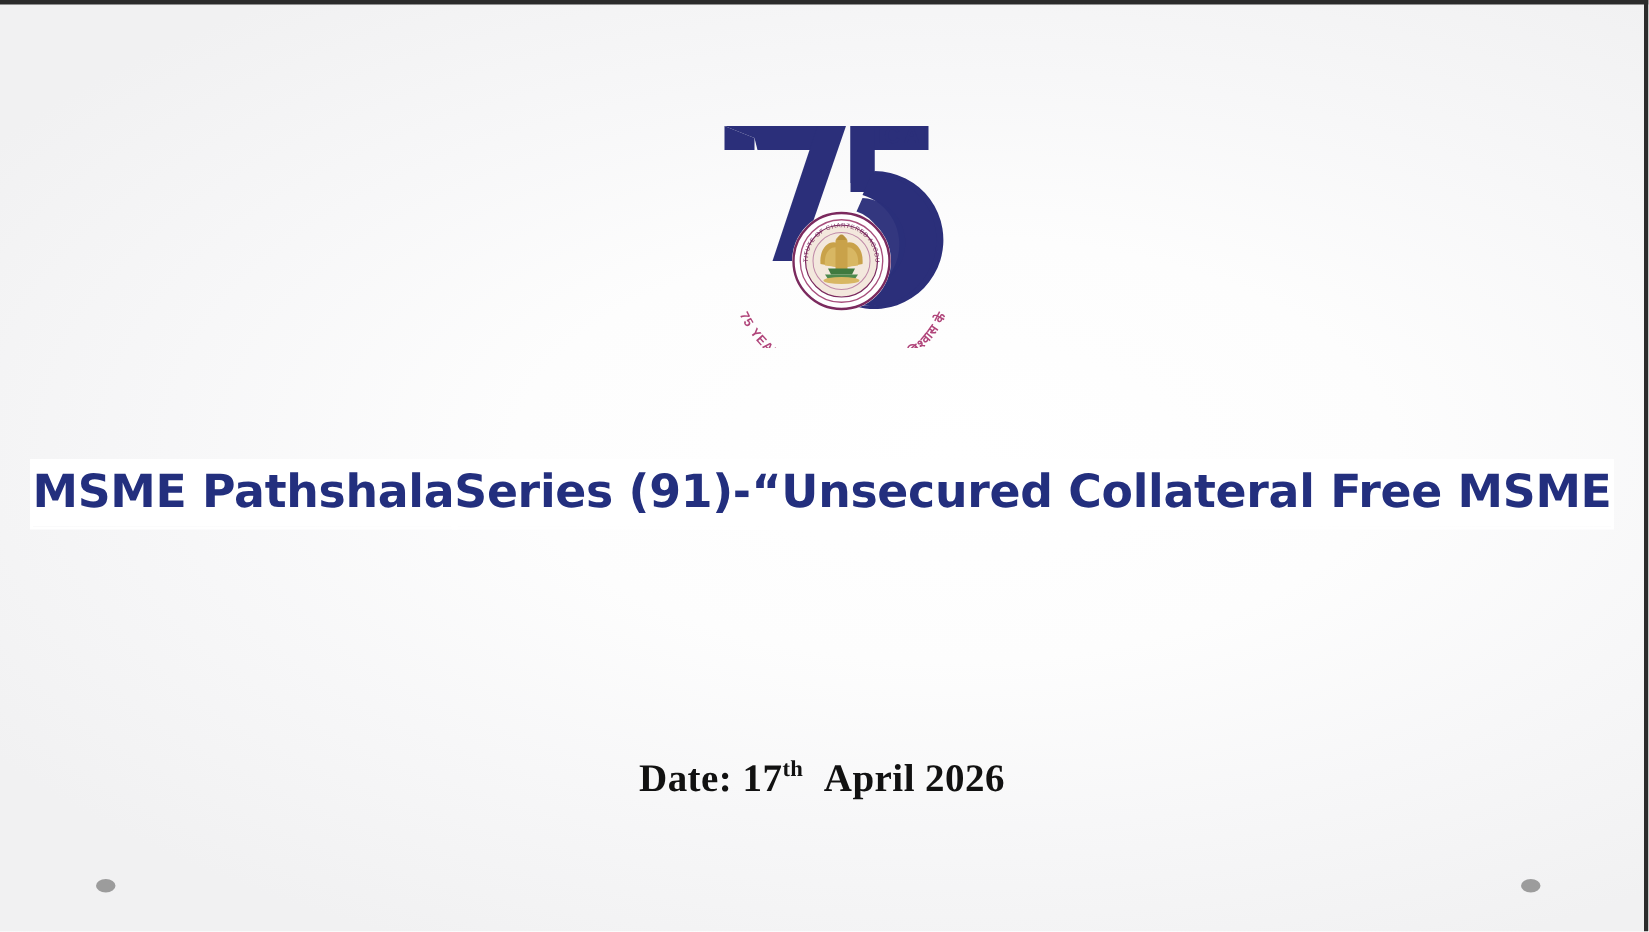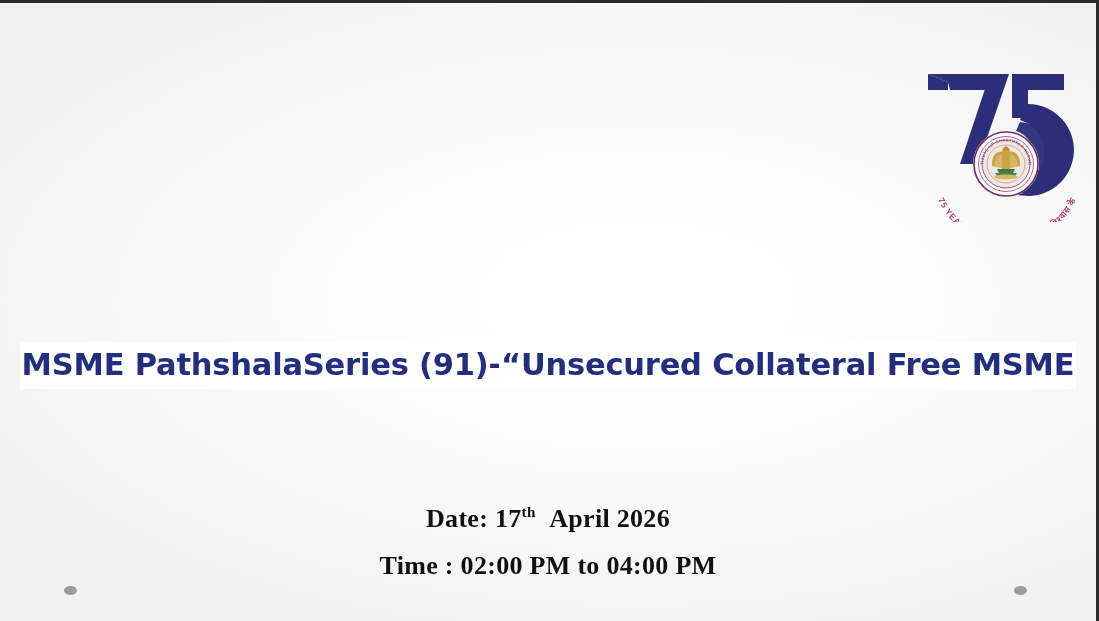--- a/index.html
+++ b/index.html
@@ -27,38 +27,37 @@
     box-sizing: border-box;
     border-top: 3px solid #2b2b2b;
     border-right: 3px solid #2b2b2b;
   }
 
   
   #logo-block {
     position: absolute;
     left: 0;
     right: 0;
-    top: 57px;
+    top: 67px;
     display: flex;
-    justify-content: flex-end;
+    justify-content: center;
     padding-left: 26px;
   }
 
   #icai-logo {
     display: block;
   }
 
   
   #title-block {
     position: absolute;
     left: 0;
     right: 0;
     top: 305px;
     text-align: center;
-    margin-top: 36px;
   }
 
   .title-line {
     display: block;
     font-family: "DejaVu Sans", sans-serif;
     font-weight: bold;
     font-size: 30.5px;
     line-height: 41px;
     letter-spacing: -0.2px;
     color: #232f7e;
@@ -178,19 +177,18 @@
       </text>
     </svg>
   </div>
 
   <div id="title-block">
     <span class="title-line"><span class="seg">MSME Pathshala</span><span class="seg">Series (91)-</span><span class="seg">“Unsecured Collateral Free MSME</span></span>
   </div>
 
   <div id="schedule-block">
     <span class="schedule-line"><span>Date:</span>&nbsp;<span>17</span><sup>th</sup>&nbsp;&nbsp;<span>April 2026</span></span>
-    <span class="schedule-line"><span>Time :</span>&nbsp;<span>02:00 PM</span>&nbsp;<span>to</span>&nbsp;<span>04:00 PM</span></span>
   </div>
 
   <div class="slide-dot" id="dot-left"></div>
   <div class="slide-dot" id="dot-right"></div>
 
 </div>
 
 </body></html>

